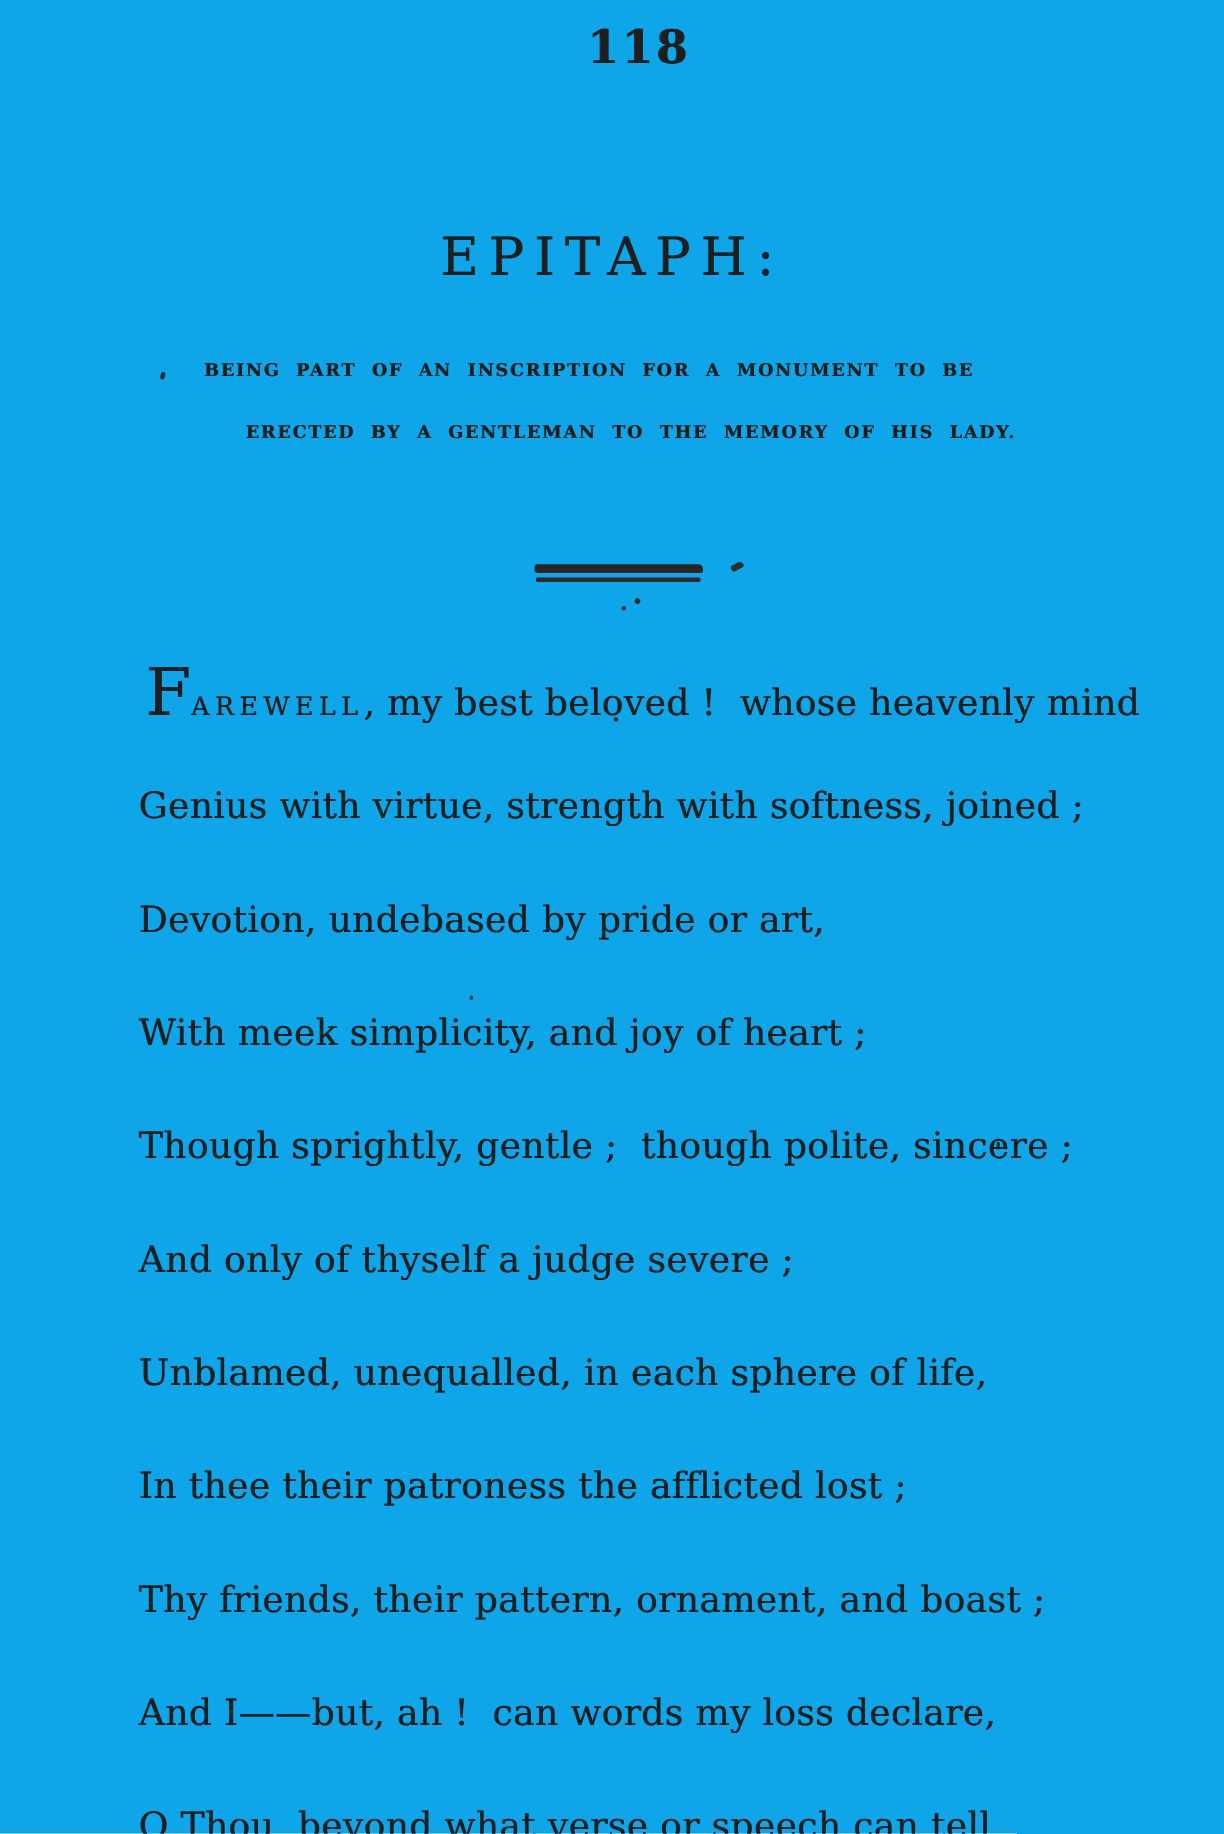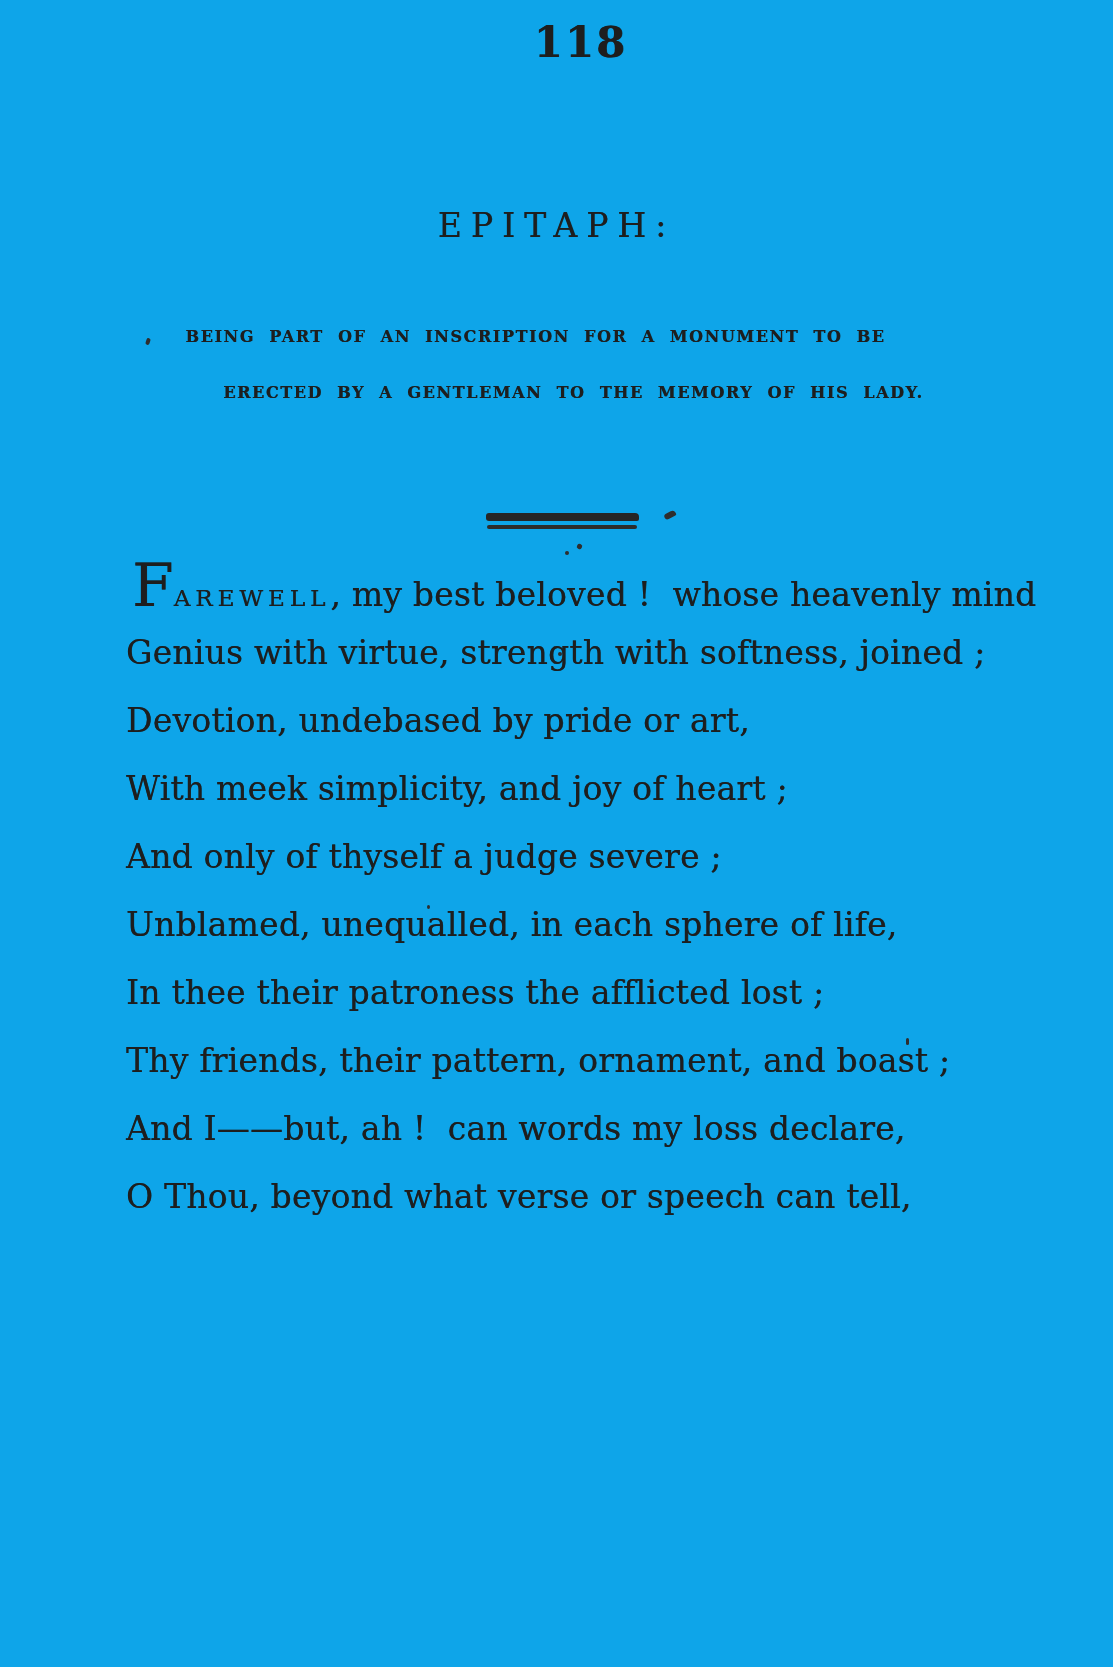--- a/index.html
+++ b/index.html
@@ -30,21 +30,21 @@
     font-weight: 700;
     line-height: 1;
     letter-spacing: 2px;
   }
   .title {
     position: absolute;
     top: 208px;
     left: 50%;
     transform: translateX(-50%);
     margin: 0;
-    font-size: 33px;
+    font-size: 48px;
     font-weight: 400;
     line-height: 1.1;
     letter-spacing: 9px;
     white-space: pre;
   }
   .subtitle {
     position: absolute;
     left: 50%;
     transform: translateX(-50%);
     margin-left: -21px;
@@ -78,24 +78,25 @@
     border-radius: 2px;
   }
   .poem {
     position: absolute;
     left: 126px;
     top: 566px;
     width: 960px;
   }
   .poem-line {
     height: 68px;
-    line-height: 38px;
+    line-height: 58px;
     font-size: 33px;
     white-space: pre;
     letter-spacing: 0.2px;
+    margin-top: 35px;
   }
   .line-first { padding-left: 6px; }
   .drop-cap {
     font-size: 60px;
     letter-spacing: 0;
   }
   .small-caps {
     font-size: 23px;
     letter-spacing: 5px;
   }
@@ -145,20 +146,21 @@
   <div class="speck speck-b"></div>
   <div class="speck speck-c"></div>
   <div class="speck speck-d"></div>
   <div class="speck speck-e"></div>
 
   <div class="poem ink">
     <div class="poem-line line-first"><span class="drop-cap">F</span><span class="small-caps">AREWELL</span><span>, my best beloved !  whose heavenly mind</span></div>
     <div class="poem-line">Genius with virtue, strength with softness, joined ;</div>
     <div class="poem-line">Devotion, undebased by pride or art,</div>
     <div class="poem-line">With meek simplicity, and joy of heart ;</div>
+    <div class="poem-line">Though sprightly, gentle ;  though polite, sincere ;</div>
     <div class="poem-line">And only of thyself a judge severe ;</div>
     <div class="poem-line">Unblamed, unequalled, in each sphere of life,</div>
     <div class="poem-line">In thee their patroness the afflicted lost ;</div>
     <div class="poem-line">Thy friends, their pattern, ornament, and boast ;</div>
     <div class="poem-line">And I——but, ah !  can words my loss declare,</div>
     <div class="poem-line">O Thou, beyond what verse or speech can tell,</div>
   </div>
 
 </div>
 

